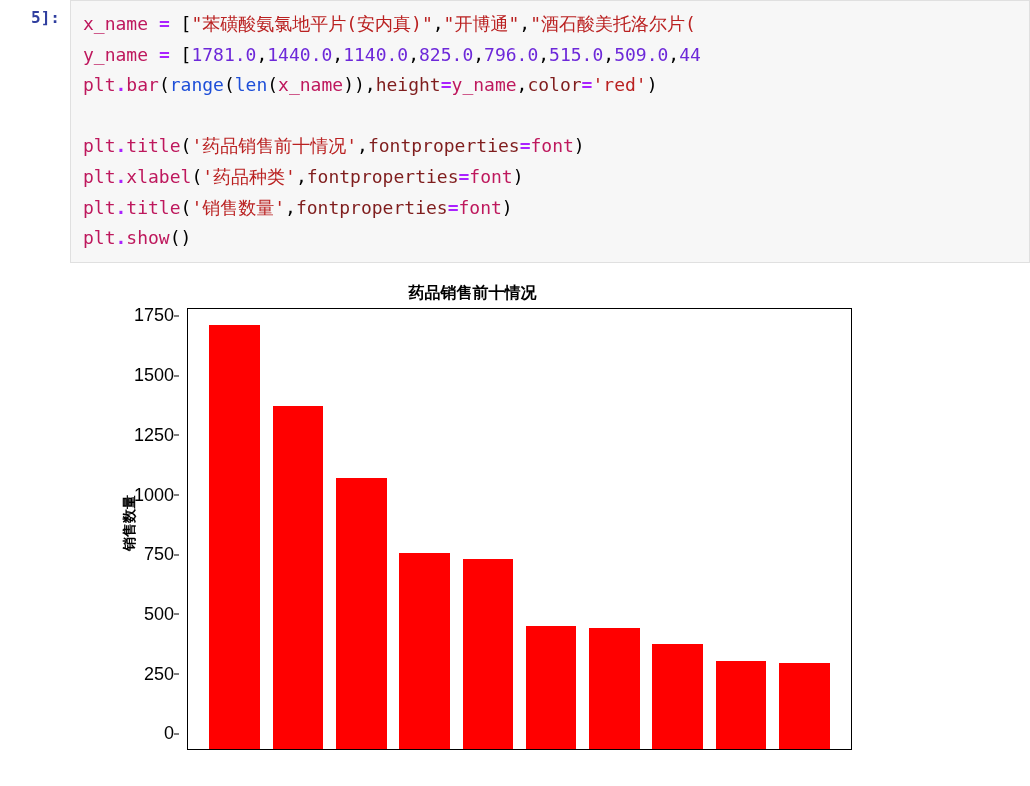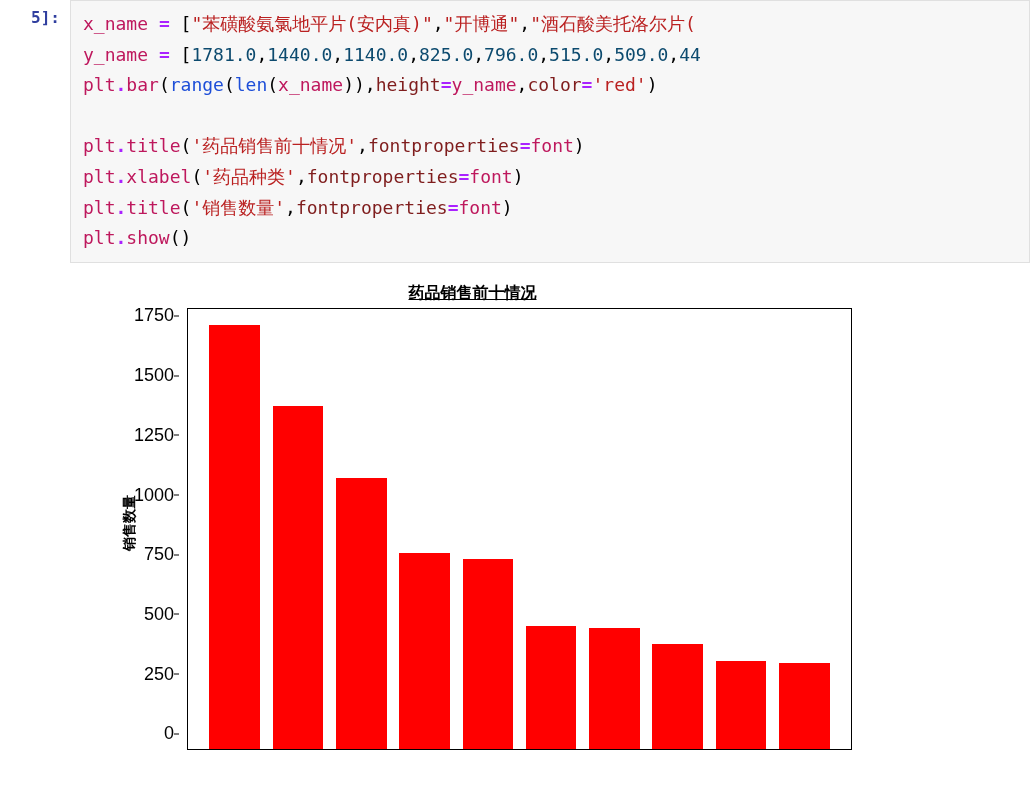--- a/index.html
+++ b/index.html
@@ -36,21 +36,21 @@
       line-height: 1.7;
       white-space: pre;
       overflow: hidden;
       flex: 1;
       font-family: 'Menlo', 'Consolas', monospace;
     }
     .tok-name { color: #be185d; }
     .tok-op { color: #aa22ff; font-weight: bold; }
     .tok-punct { color: #000000; }
     .tok-str { color: #ba2121; }
-    .tok-num { color: #0c4a6e; }
+    .tok-num { color: #6d28d9; }
     .tok-builtin { color: #1d4ed8; }
     .tok-param { color: #7f1d1d; }
 
     .output-area {
       margin-left: 70px;
       margin-top: 15px;
       padding-left: 12px;
     }
 
     .chart-container {
@@ -61,21 +61,20 @@
     }
     .chart-title {
       position: absolute;
       top: 5px;
       left: 1px;
       right: 0;
       text-align: center;
       font-size: 16px;
       font-weight: bold;
       color: #000;
-      text-decoration: underline;
     }
     .chart-ylabel {
       position: absolute;
       left: 20px;
       top: 50%;
       transform: translateY(-50%) rotate(-90deg);
       transform-origin: center;
       font-size: 14px;
       font-weight: bold;
       color: #000;

